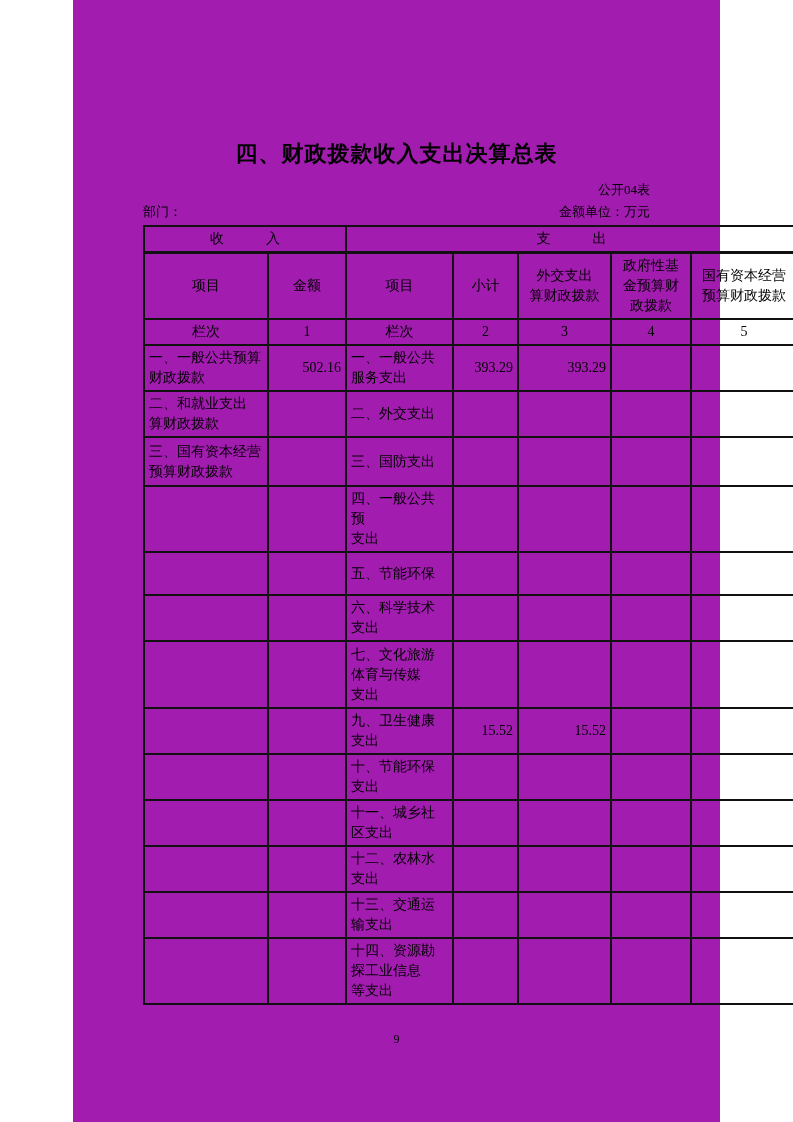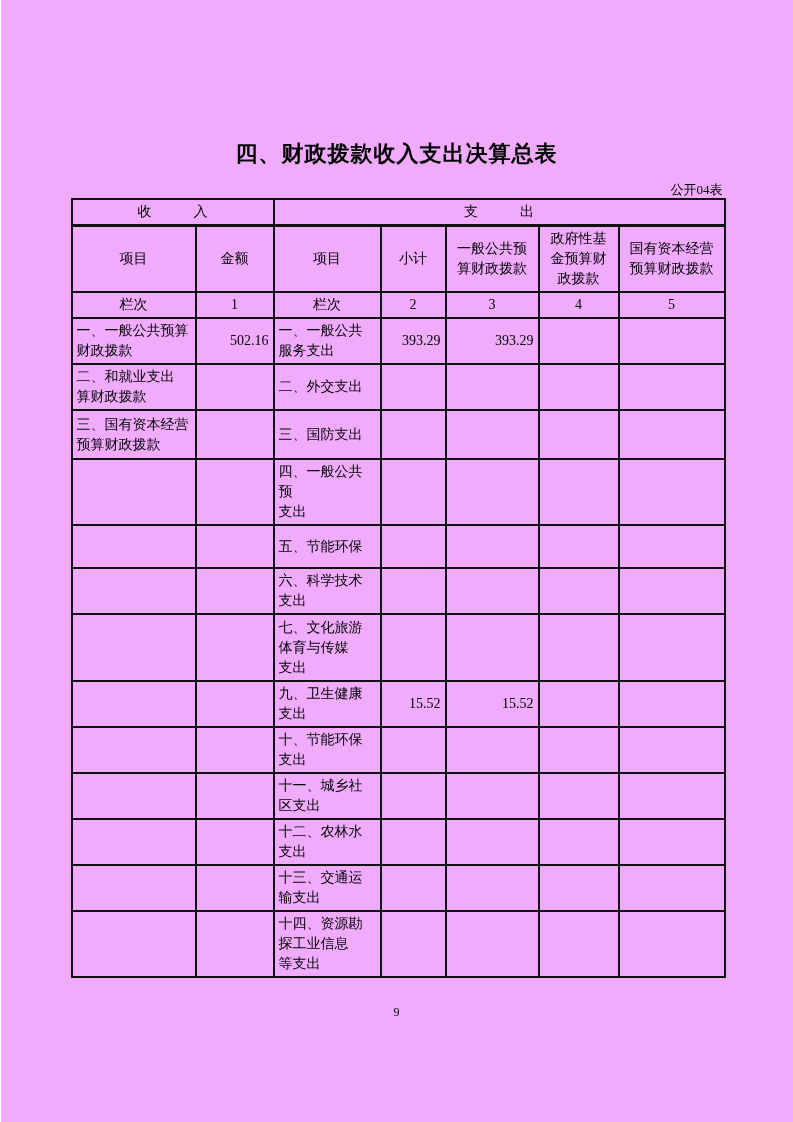--- a/index.html
+++ b/index.html
@@ -1,21 +1,21 @@
 <!DOCTYPE html>
 <html><head>
 <meta charset="utf-8">
 <style>
   * { box-sizing: border-box; }
   html, body { margin: 0; padding: 0; background: #ffffff; }
   .page {
-    width: 792px;
+    width: 647px;
     height: 1122px;
     margin: 0 auto;
-    background: #f0abfc;
+    background: #a21caf;
     color: #000000;
     font-family: "Liberation Serif", "DejaVu Serif", serif;
     padding: 141px 70px 13px 70px;
     position: relative;
   }
   .title {
     margin: 0;
     text-align: center;
     font-family: "Liberation Sans", "DejaVu Sans", sans-serif;
     font-weight: bold;
@@ -74,20 +74,24 @@
 </style>
 </head>
 <body>
 
 <div class="page">
 
   <h1 class="title">四、财政拨款收入支出决算总表</h1>
 
   <div class="code-line">公开04表</div>
 
+  <div class="meta-line">
+    <span>部门：</span>
+    <span>金额单位：万元</span>
+  </div>
 
   <table class="budget">
     <colgroup>
       <col style="width:124px">
       <col style="width:78px">
       <col style="width:107px">
       <col style="width:65px">
       <col style="width:93px">
       <col style="width:80px">
       <col style="width:106px">
@@ -95,21 +99,21 @@
     <thead>
       <tr class="hrow-sections">
         <th colspan="2" class="gap-text">收　　　入</th>
         <th colspan="5" class="gap-text">支　　　出</th>
       </tr>
       <tr class="hrow-cols">
         <th>项目</th>
         <th>金额</th>
         <th>项目</th>
         <th>小计</th>
-        <th>一般公共预
+        <th>外交支出
 算财政拨款</th>
         <th>政府性基
 金预算财
 政拨款</th>
         <th>国有资本经营
 预算财政拨款</th>
       </tr>
       <tr class="hrow-lanci">
         <th>栏次</th>
         <th>1</th>

